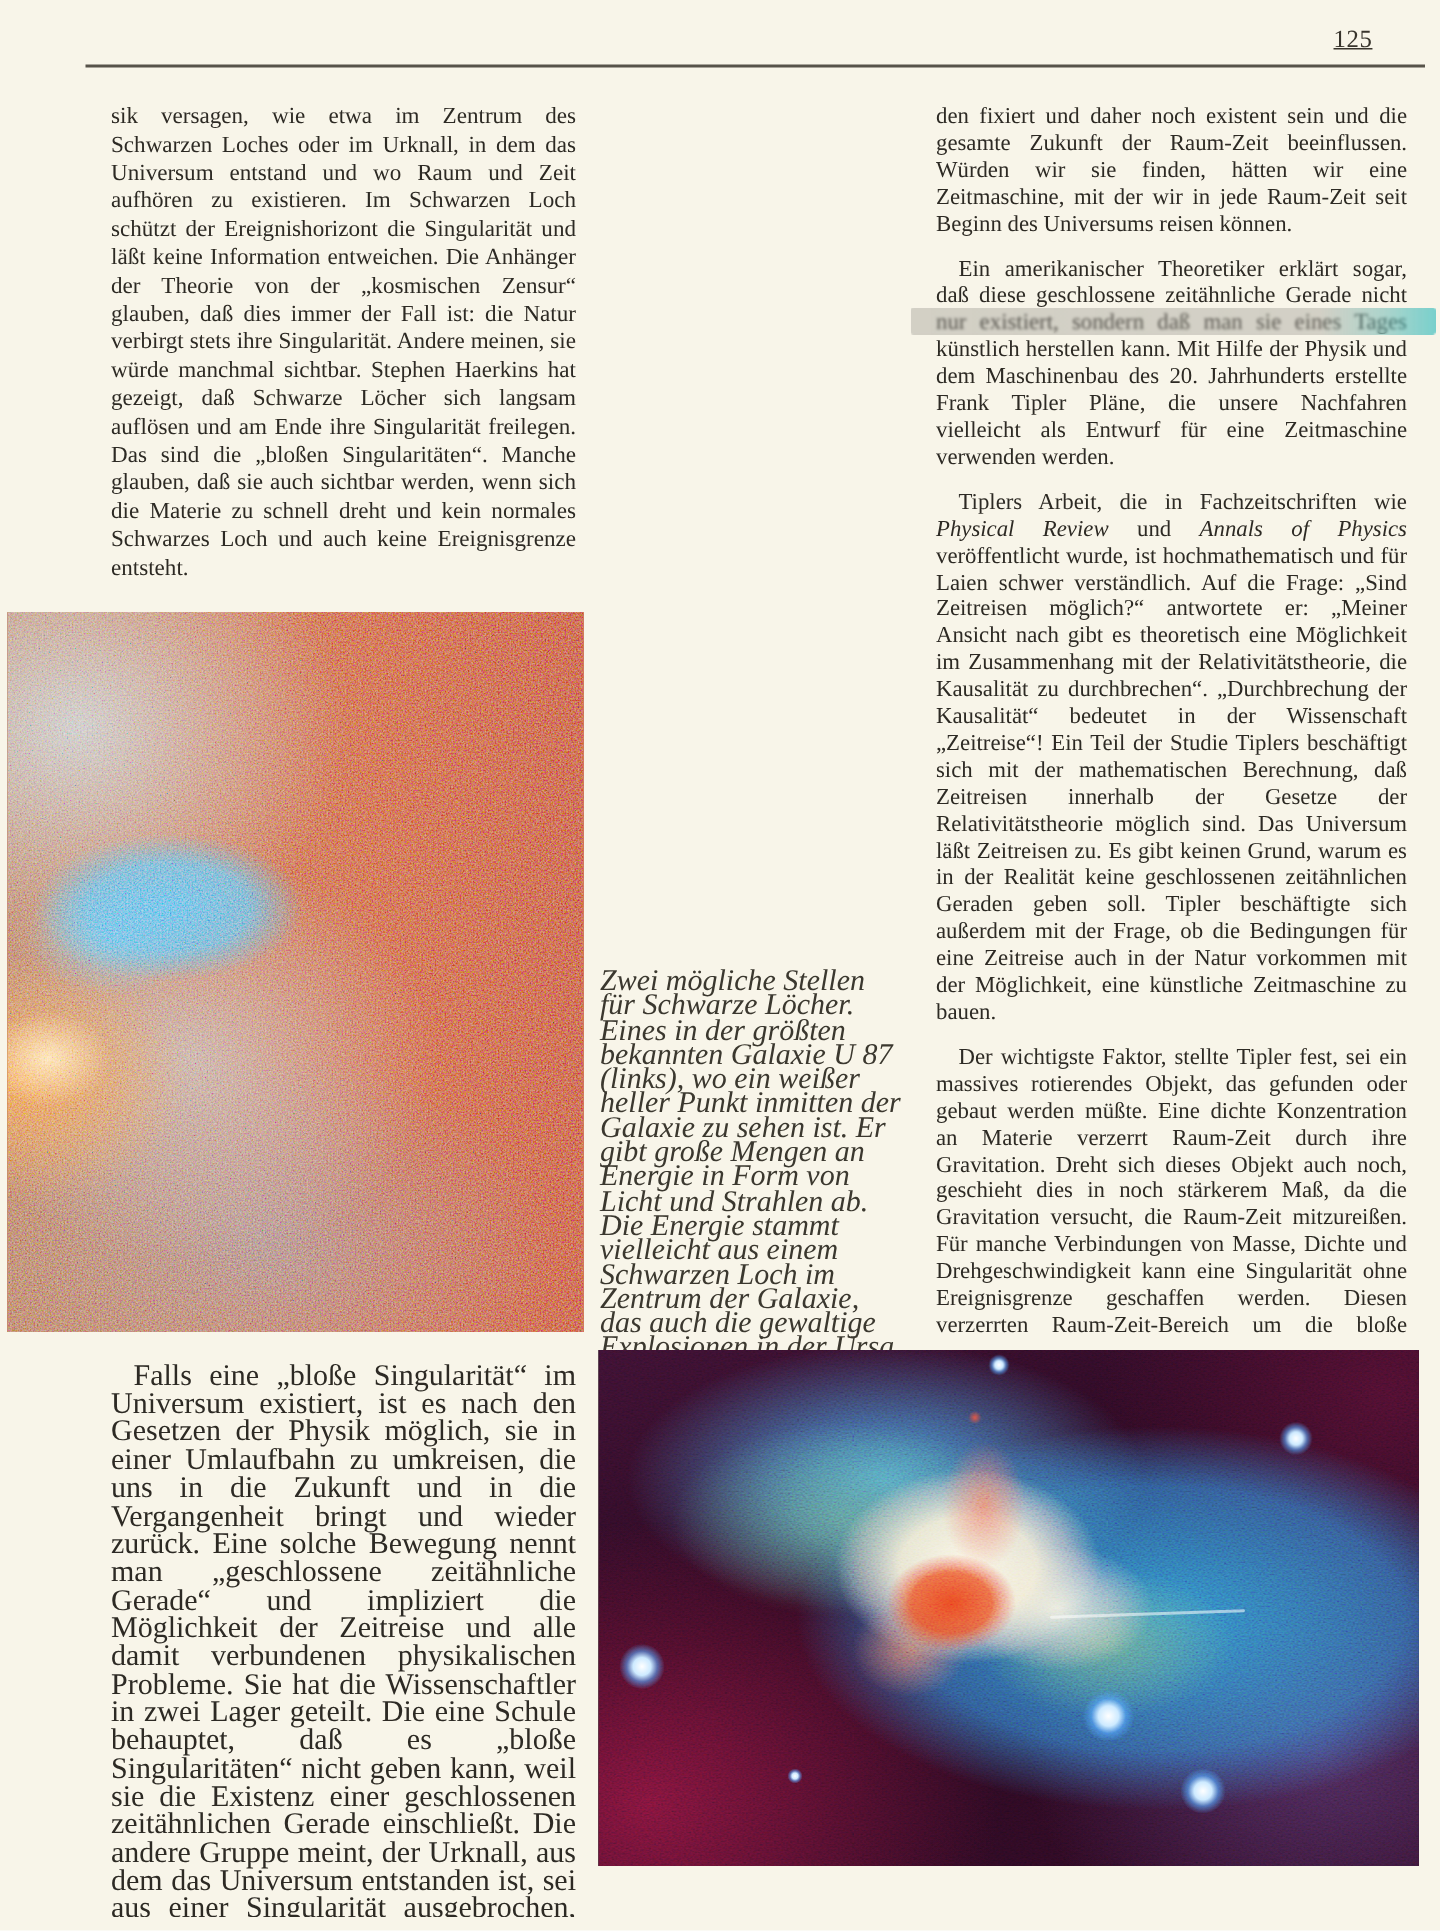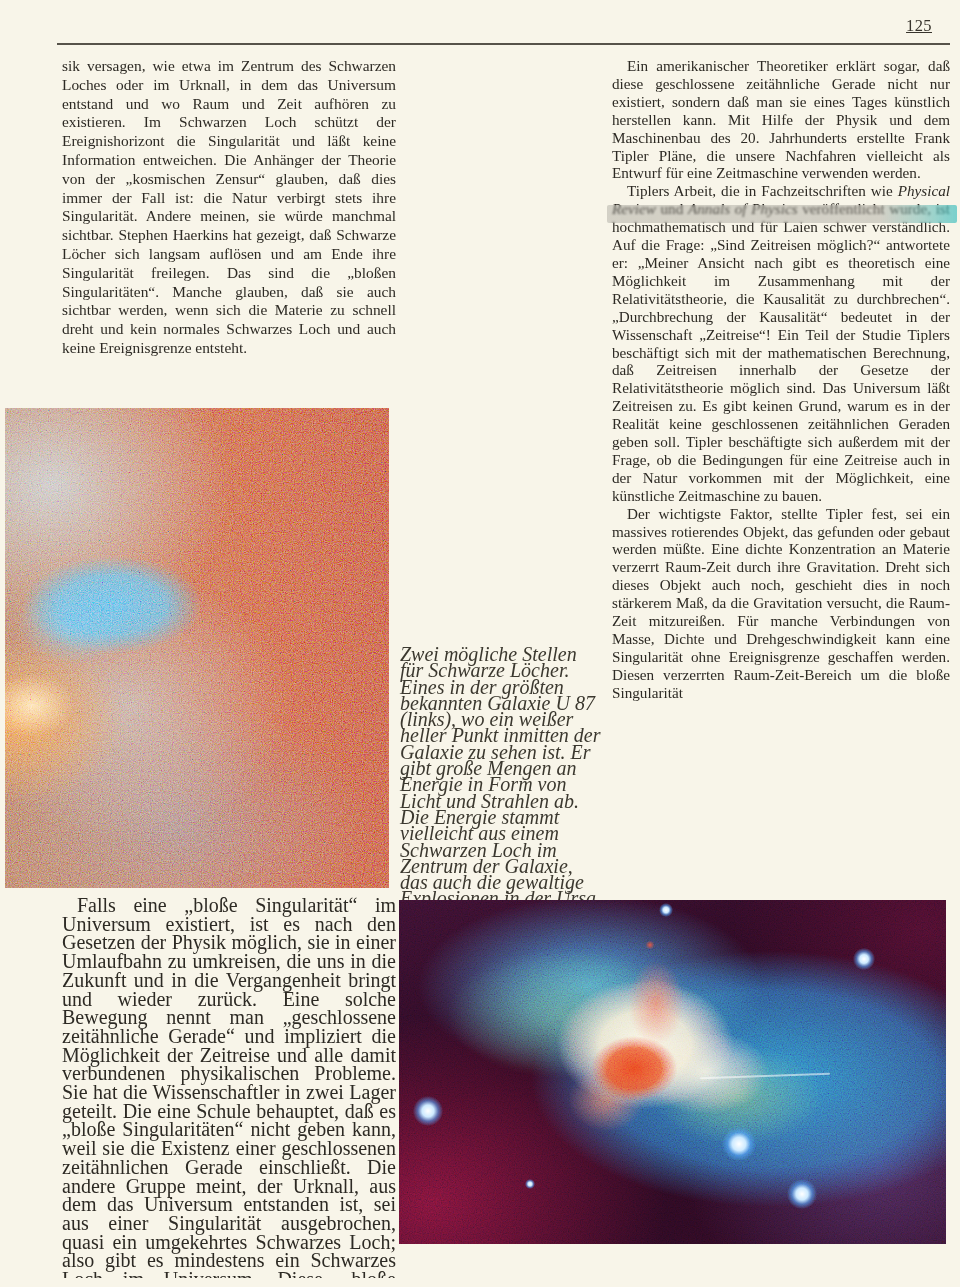--- a/index.html
+++ b/index.html
@@ -6,23 +6,23 @@
   body {
     width:960px; height:1287px; position:relative;
     background:#f8f5e9;
     font-family:"Liberation Serif","DejaVu Serif",serif;
     color:#2d2a24;
     overflow:hidden;
   }
   .abs { position:absolute; }
 
   .rule { left:57px; top:43px; width:893px; height:2px; background:#57534a; }
-  .pagenum { left:872px; top:16px; width:60px; text-align:right; font-size:16.5px; color:#38342c; letter-spacing:.4px;text-decoration:underline; }
+  .pagenum { left:872px; top:16px; width:60px; text-align:center; font-size:16.5px; color:#38342c; letter-spacing:.4px;text-decoration:underline; }
 
-  .textcol p { margin:0; text-align:justify; }
+  .textcol p { margin:12px; text-align:justify; }
   .textcol p.indent { text-indent:15px; }
 
   .col-left-top    { left:62px;  top:57px;  width:334px; font-size:15.4px; line-height:18.8px; max-height:350px; overflow:hidden; }
   .col-left-bottom { left:62px;  top:896px; width:334px; font-size:20px; line-height:18.7px; max-height:382px; overflow:hidden; }
   .col-right       { left:612px; top:57px;  width:338px; font-size:15.2px; line-height:17.9px; max-height:833px; overflow:hidden; }
 
   .caption {
     left:400px; top:646px; width:202px;
     font-size:20px; line-height:16.3px; font-style:italic; color:#3b382f;
     text-align:left;
@@ -98,20 +98,21 @@
   </svg>
 </div>
 
 <div class="abs caption">Zwei mögliche Stellen für Schwarze Löcher. Eines in der größten bekannten Galaxie U 87 (links), wo ein weißer heller Punkt inmitten der Galaxie zu sehen ist. Er gibt große Mengen an Energie in Form von Licht und Strahlen ab. Die Energie stammt vielleicht aus einem Schwarzen Loch im Zentrum der Galaxie, das auch die gewaltige Explosionen in der Ursa Major (unten) verursachen soll. Auch hier konnte das Schwarze Loch nicht eindeutig identifiziert werden.</div>
 
 <div class="abs textcol col-left-bottom">
   <p class="indent">Falls eine „bloße Singularität“ im Universum existiert, ist es nach den Gesetzen der Physik möglich, sie in einer Umlaufbahn zu umkreisen, die uns in die Zukunft und in die Vergangenheit bringt und wieder zurück. Eine solche Bewegung nennt man „geschlossene zeitähnliche Gerade“ und impliziert die Möglichkeit der Zeitreise und alle damit verbundenen physikalischen Probleme. Sie hat die Wissenschaftler in zwei Lager geteilt. Die eine Schule behauptet, daß es „bloße Singularitäten“ nicht geben kann, weil sie die Existenz einer geschlossenen zeitähnlichen Gerade einschließt. Die andere Gruppe meint, der Urknall, aus dem das Universum entstanden ist, sei aus einer Singularität ausgebrochen, quasi ein umgekehrtes Schwarzes Loch; also gibt es mindestens ein Schwarzes Loch im Universum. Diese „bloße Singularität“ muß auf Grund der geschlossenen zeitähnlichen Gera-</p>
 </div>
 
 <div class="abs textcol col-right">
+  <p>den fixiert und daher noch existent sein und die gesamte Zukunft der Raum-Zeit beeinflussen. Würden wir sie finden, hätten wir eine Zeitmaschine, mit der wir in jede Raum-Zeit seit Beginn des Universums reisen können.</p>
   <p class="indent">Ein amerikanischer Theoretiker erklärt sogar, daß diese geschlossene zeitähnliche Gerade nicht nur existiert, sondern daß man sie eines Tages künstlich herstellen kann. Mit Hilfe der Physik und dem Maschinenbau des 20. Jahrhunderts erstellte Frank Tipler Pläne, die unsere Nachfahren vielleicht als Entwurf für eine Zeitmaschine verwenden werden.</p>
   <p class="indent"><span>Tiplers Arbeit, die in Fachzeitschriften wie </span><i>Physical Review</i><span> und </span><i>Annals of Physics</i><span> veröffentlicht wurde, ist hochmathematisch und für Laien schwer verständlich. Auf die Frage: „Sind Zeitreisen möglich?“ antwortete er: „Meiner Ansicht nach gibt es theoretisch eine Möglichkeit im Zusammenhang mit der Relativitätstheorie, die Kausalität zu durchbrechen“. „Durchbrechung der Kausalität“ bedeutet in der Wissenschaft „Zeitreise“! Ein Teil der Studie Tiplers beschäftigt sich mit der mathematischen Berechnung, daß Zeitreisen innerhalb der Gesetze der Relativitätstheorie möglich sind. Das Universum läßt Zeitreisen zu. Es gibt keinen Grund, warum es in der Realität keine geschlossenen zeitähnlichen Geraden geben soll. Tipler beschäftigte sich außerdem mit der Frage, ob die Bedingungen für eine Zeitreise auch in der Natur vorkommen mit der Möglichkeit, eine künstliche Zeitmaschine zu bauen.</span></p>
   <p class="indent">Der wichtigste Faktor, stellte Tipler fest, sei ein massives rotierendes Objekt, das gefunden oder gebaut werden müßte. Eine dichte Konzentration an Materie verzerrt Raum-Zeit durch ihre Gravitation. Dreht sich dieses Objekt auch noch, geschieht dies in noch stärkerem Maß, da die Gravitation versucht, die Raum-Zeit mitzureißen. Für manche Verbindungen von Masse, Dichte und Drehgeschwindigkeit kann eine Singularität ohne Ereignisgrenze geschaffen werden. Diesen verzerrten Raum-Zeit-Bereich um die bloße Singularität</p>
 </div>
 
 <div class="abs smudge"></div>
 
 <div class="abs photo photo-ursa">
   <svg class="grain grain-u" viewBox="0 0 547 344" preserveAspectRatio="none">
     <filter id="grainU" x="0" y="0" width="100%" height="100%">

